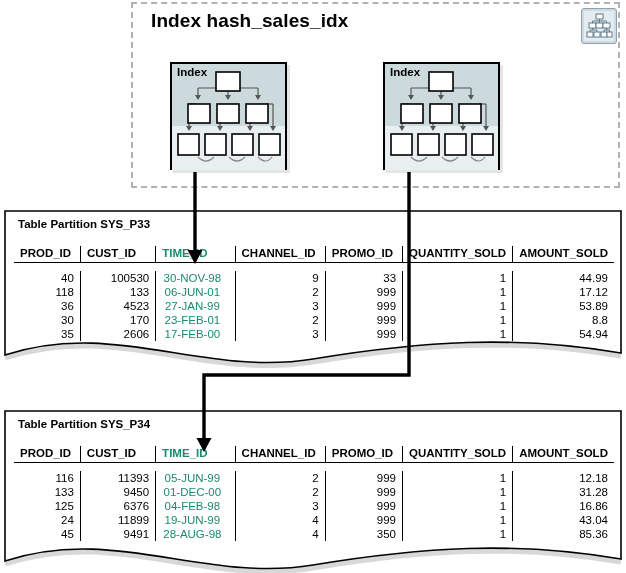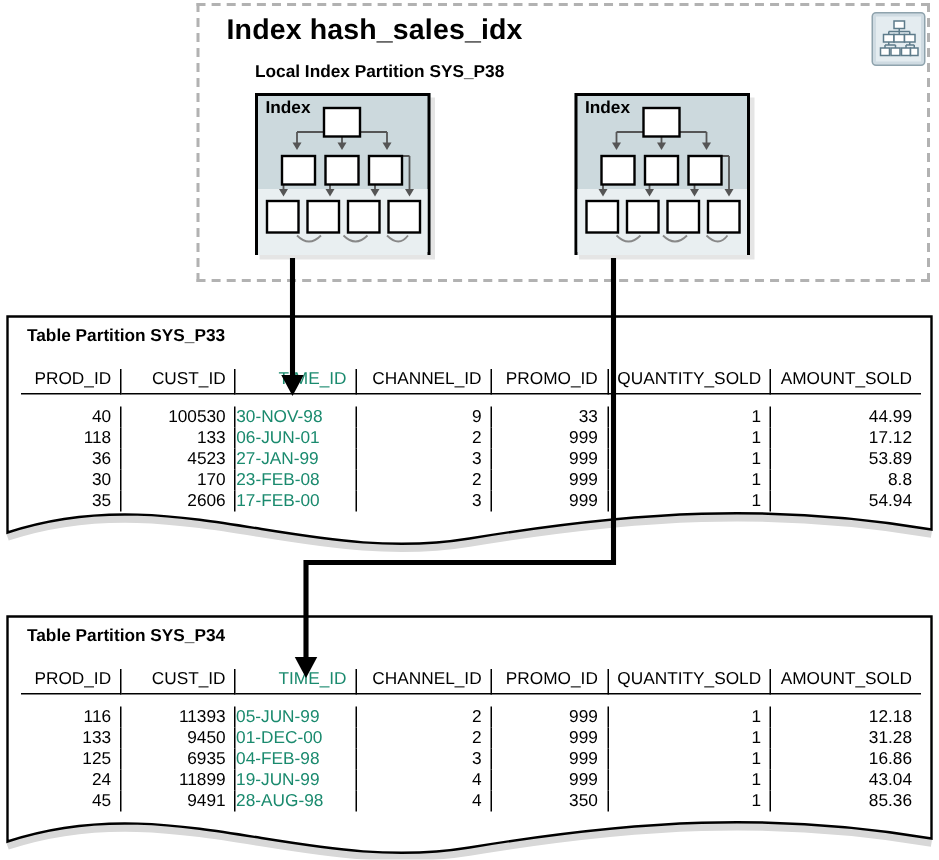--- a/index.html
+++ b/index.html
@@ -67,39 +67,39 @@
   .ptitle{
     position:absolute;left:14px;top:8px;
     font-size:11.5px;font-weight:bold;color:#000;white-space:nowrap;
   }
   .ptable{
     position:absolute;left:10px;width:600px;
     border-collapse:collapse;
     font-size:11.5px;color:#000;
   }
   .ptable th{
-    font-weight:normal;
+    font-weight:bold;
     padding:1px 6px 3px 6px;
-    text-align:right;
+    text-align:left;
     border-right:1px solid #000;
     border-bottom:1px solid #000;
     white-space:nowrap;
   }
   .ptable th:last-child{border-right:none;}
   .ptable th.timecol{color:#1a8a6e;}
   .ptable td{
     padding:0px 6px;
     text-align:right;
     border-right:1px solid #000;
     white-space:nowrap;
     height:14px;
     line-height:14px;
   }
   .ptable td:last-child{border-right:none;}
-  .ptable td.timecol{color:#1a8a6e;text-align:left;padding-left:0;}
+  .ptable td.timecol{color:#1a8a6e;text-align:center;padding-left:0;}
   .ptable tbody tr:first-child td{padding-top:4px;}
   .ptable .spacer td{border-right:none;height:4px;padding:0;}
 
   .col-prod{width:68px;}
   .col-cust{width:83px;}
   .col-time{width:88px;}
   .col-chan{width:92px;}
   .col-promo{width:79px;}
   .col-qty{width:105px;}
   .col-amt{width:85px;}
@@ -127,21 +127,20 @@
         <rect x="25" y="23" width="5" height="5"></rect>
       </g>
       <g stroke="#5d7b8a" stroke-width="1" fill="none">
         <path d="M17.5 10 L17.5 12 M10.5 12 L24.5 12 M10.5 12 L10.5 14 M17.5 12 L17.5 14 M24.5 12 L24.5 14"></path>
         <path d="M10.5 19 L10.5 21 M8 21 L15 21 M8 21 L8 23 M15 21 L15 23"></path>
         <path d="M24.5 19 L24.5 21 M22 21 L27.5 21 M22 21 L22 23 M27.5 21 L27.5 23"></path>
       </g>
     </svg>
   </div>
 
-  <div class="lip-label a">Local Index Partition SYS_P38</div>
 
   <div class="index-box a">
     <div class="leafband"></div>
     <svg width="113" height="106" viewBox="0 0 113 106">
       <g stroke="#555" stroke-width="1.2" fill="none">
         <path d="M56 24 L56 33"></path>
         <path d="M26 24 L86 24"></path>
         <path d="M26 24 L26 33"></path>
         <path d="M86 24 L86 33"></path>
       </g>
@@ -284,21 +283,21 @@
           <td>4523</td>
           <td class="timecol">27-JAN-99</td>
           <td>3</td>
           <td>999</td>
           <td>1</td>
           <td>53.89</td>
         </tr>
         <tr>
           <td>30</td>
           <td>170</td>
-          <td class="timecol">23-FEB-08</td>
+          <td class="timecol">23-FEB-01</td>
           <td>2</td>
           <td>999</td>
           <td>1</td>
           <td>8.8</td>
         </tr>
         <tr>
           <td>35</td>
           <td>2606</td>
           <td class="timecol">17-FEB-00</td>
           <td>3</td>
@@ -354,21 +353,21 @@
           <td>133</td>
           <td>9450</td>
           <td class="timecol">01-DEC-00</td>
           <td>2</td>
           <td>999</td>
           <td>1</td>
           <td>31.28</td>
         </tr>
         <tr>
           <td>125</td>
-          <td>6935</td>
+          <td>6376</td>
           <td class="timecol">04-FEB-98</td>
           <td>3</td>
           <td>999</td>
           <td>1</td>
           <td>16.86</td>
         </tr>
         <tr>
           <td>24</td>
           <td>11899</td>
           <td class="timecol">19-JUN-99</td>

